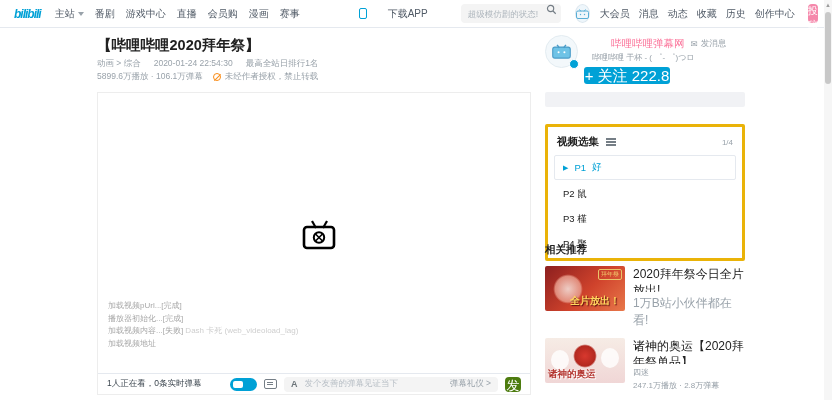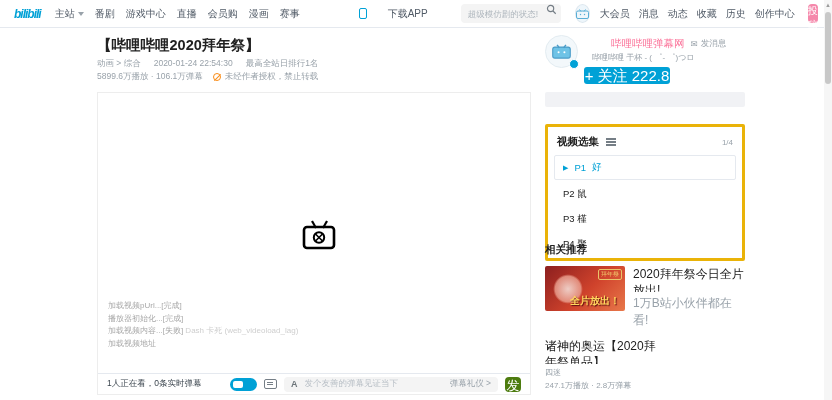--- a/index.html
+++ b/index.html
@@ -273,20 +273,26 @@
         <span class="t1-badge">拜年祭</span>
         <span class="t1-text">全片放出！</span>
       </div>
       <div class="rel-info">
         <div class="rel-name">2020拜年祭今日全片放出!</div>
         <div class="rel-sub">1万B站小伙伴都在看!</div>
       </div>
     </div>
 
     <div class="rel-card">
+      <div class="thumb t2">
+        <span class="blob2"></span>
+        <span class="blob3"></span>
+        <span class="blob1"></span>
+        <span class="t2-text">诸神的奥运</span>
+      </div>
       <div class="rel-info">
         <div class="rel-name">诸神的奥运【2020拜年祭单品】</div>
         <div class="rel-up">四迷</div>
         <div class="rel-stats">247.1万播放 · 2.8万弹幕</div>
       </div>
     </div>
 
     <div class="rel-card">
       <div class="thumb t3">
         <span class="blob1"></span>

